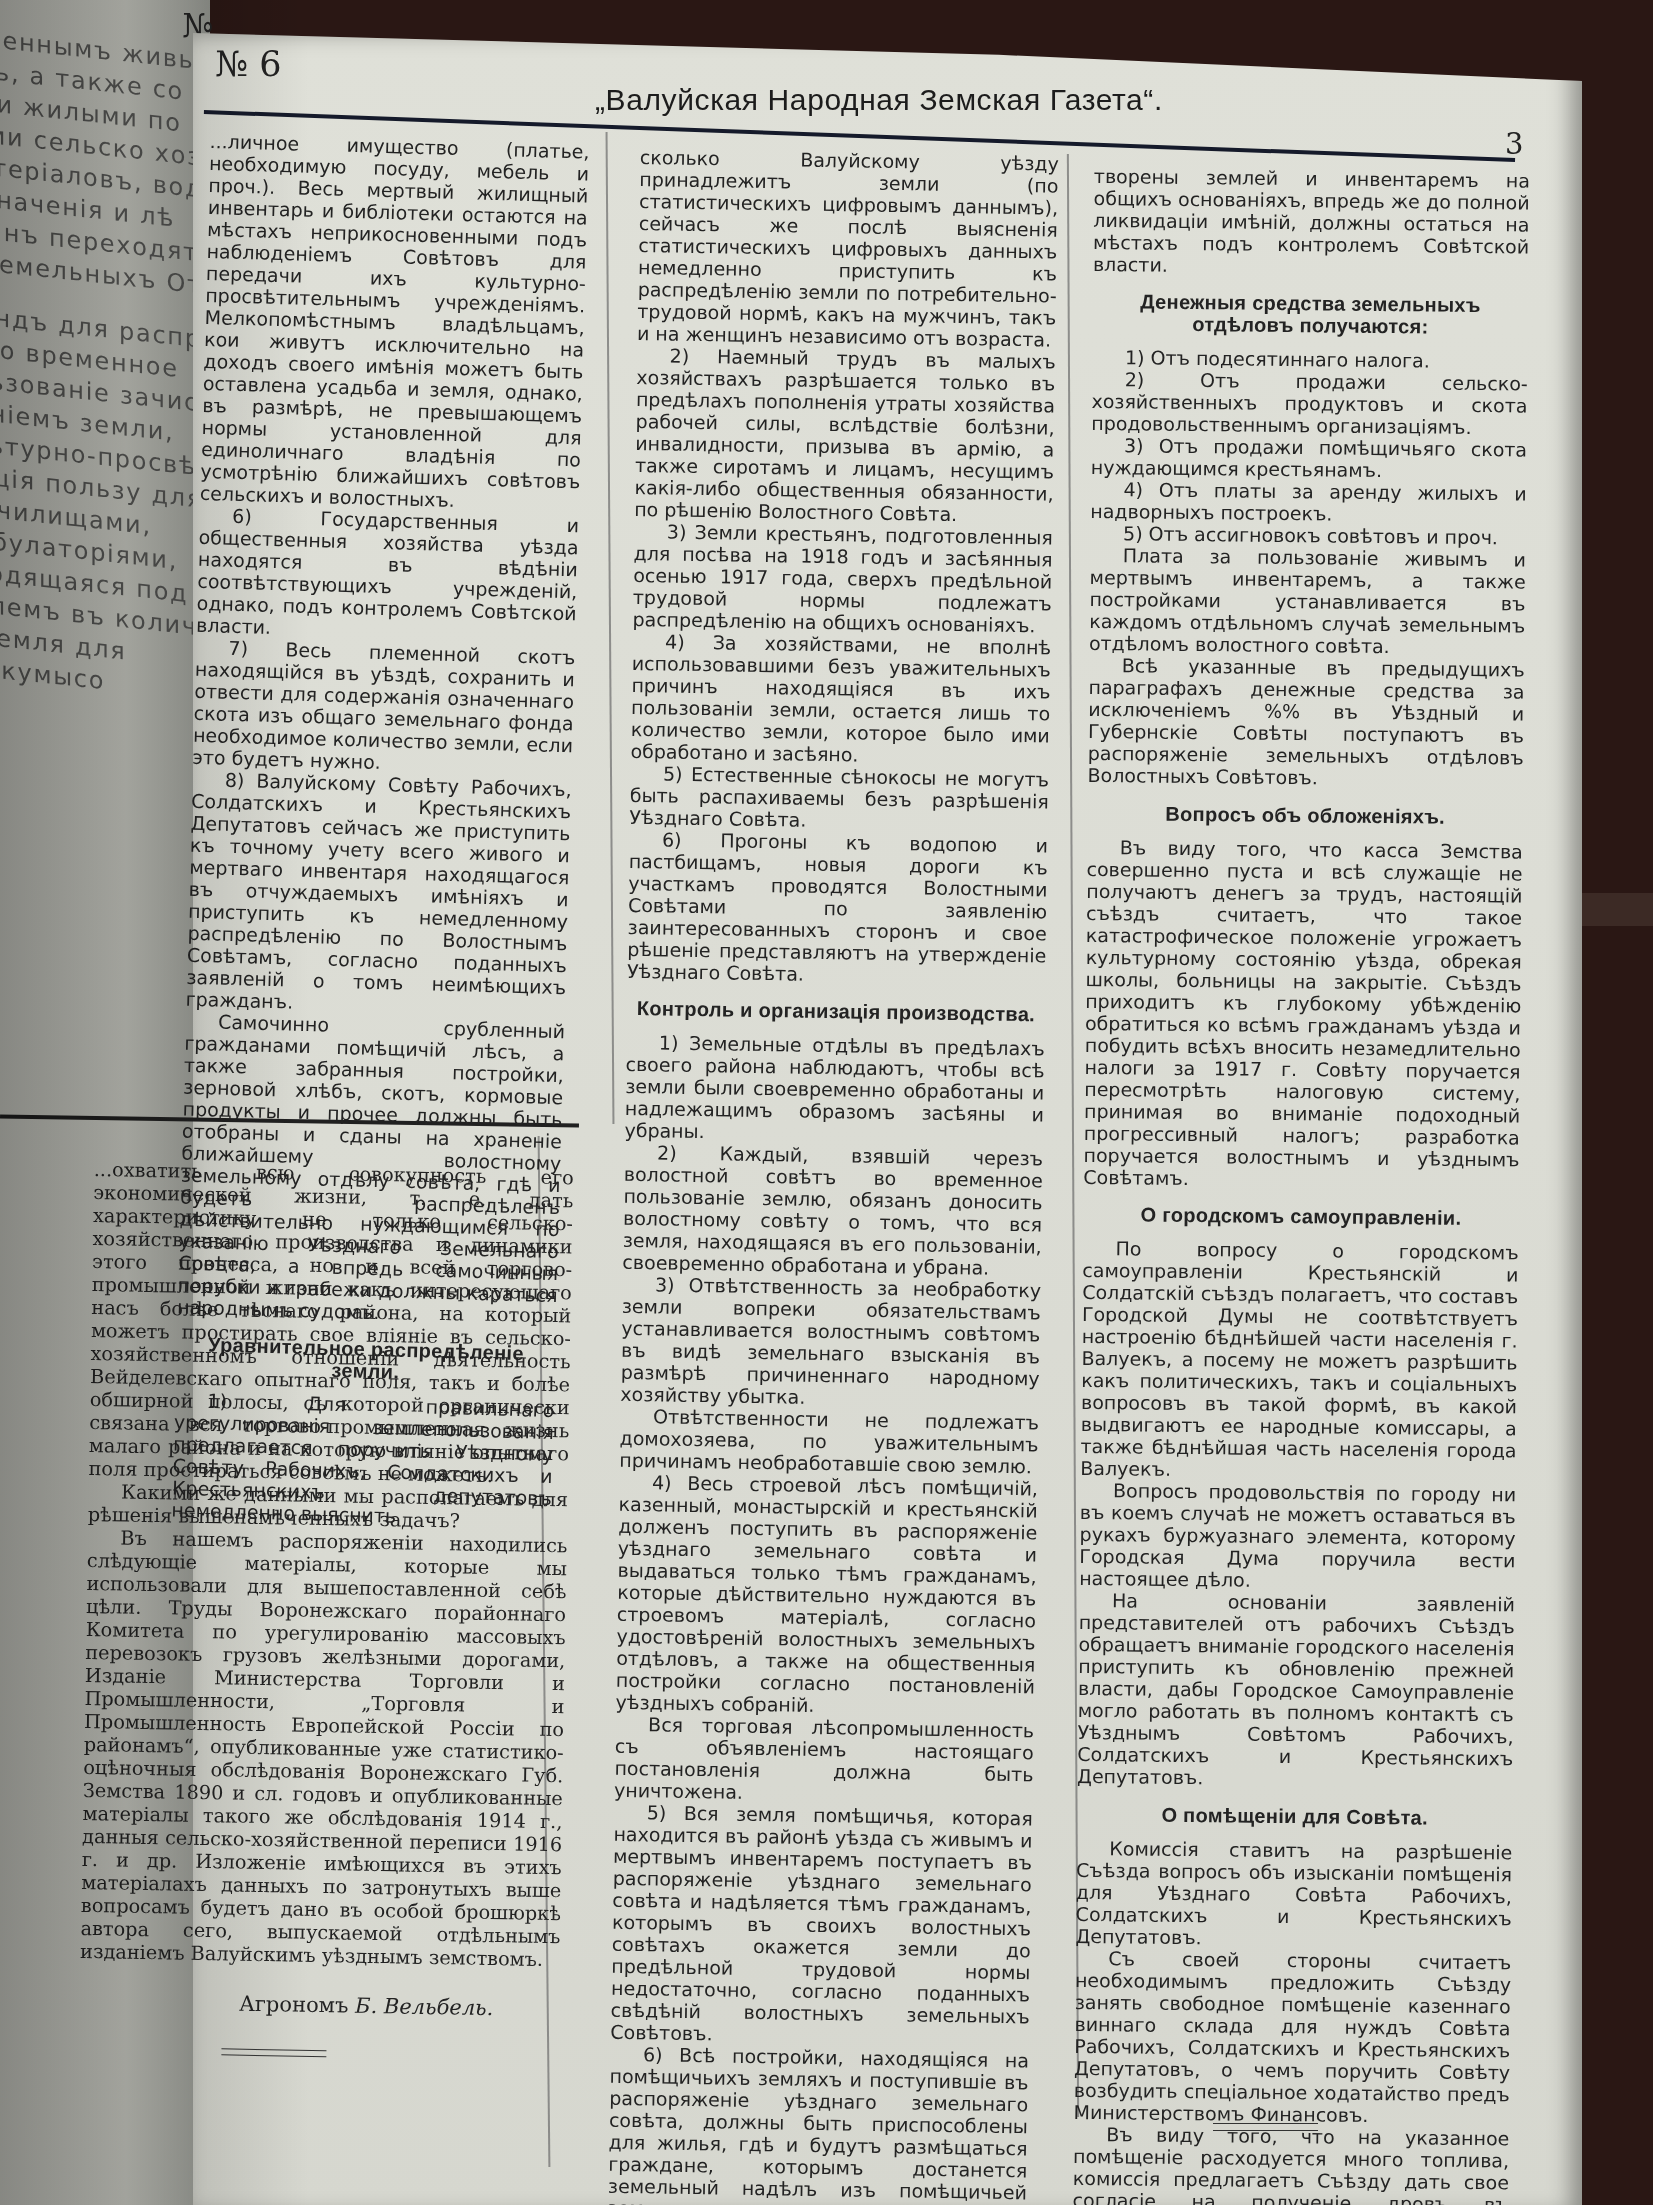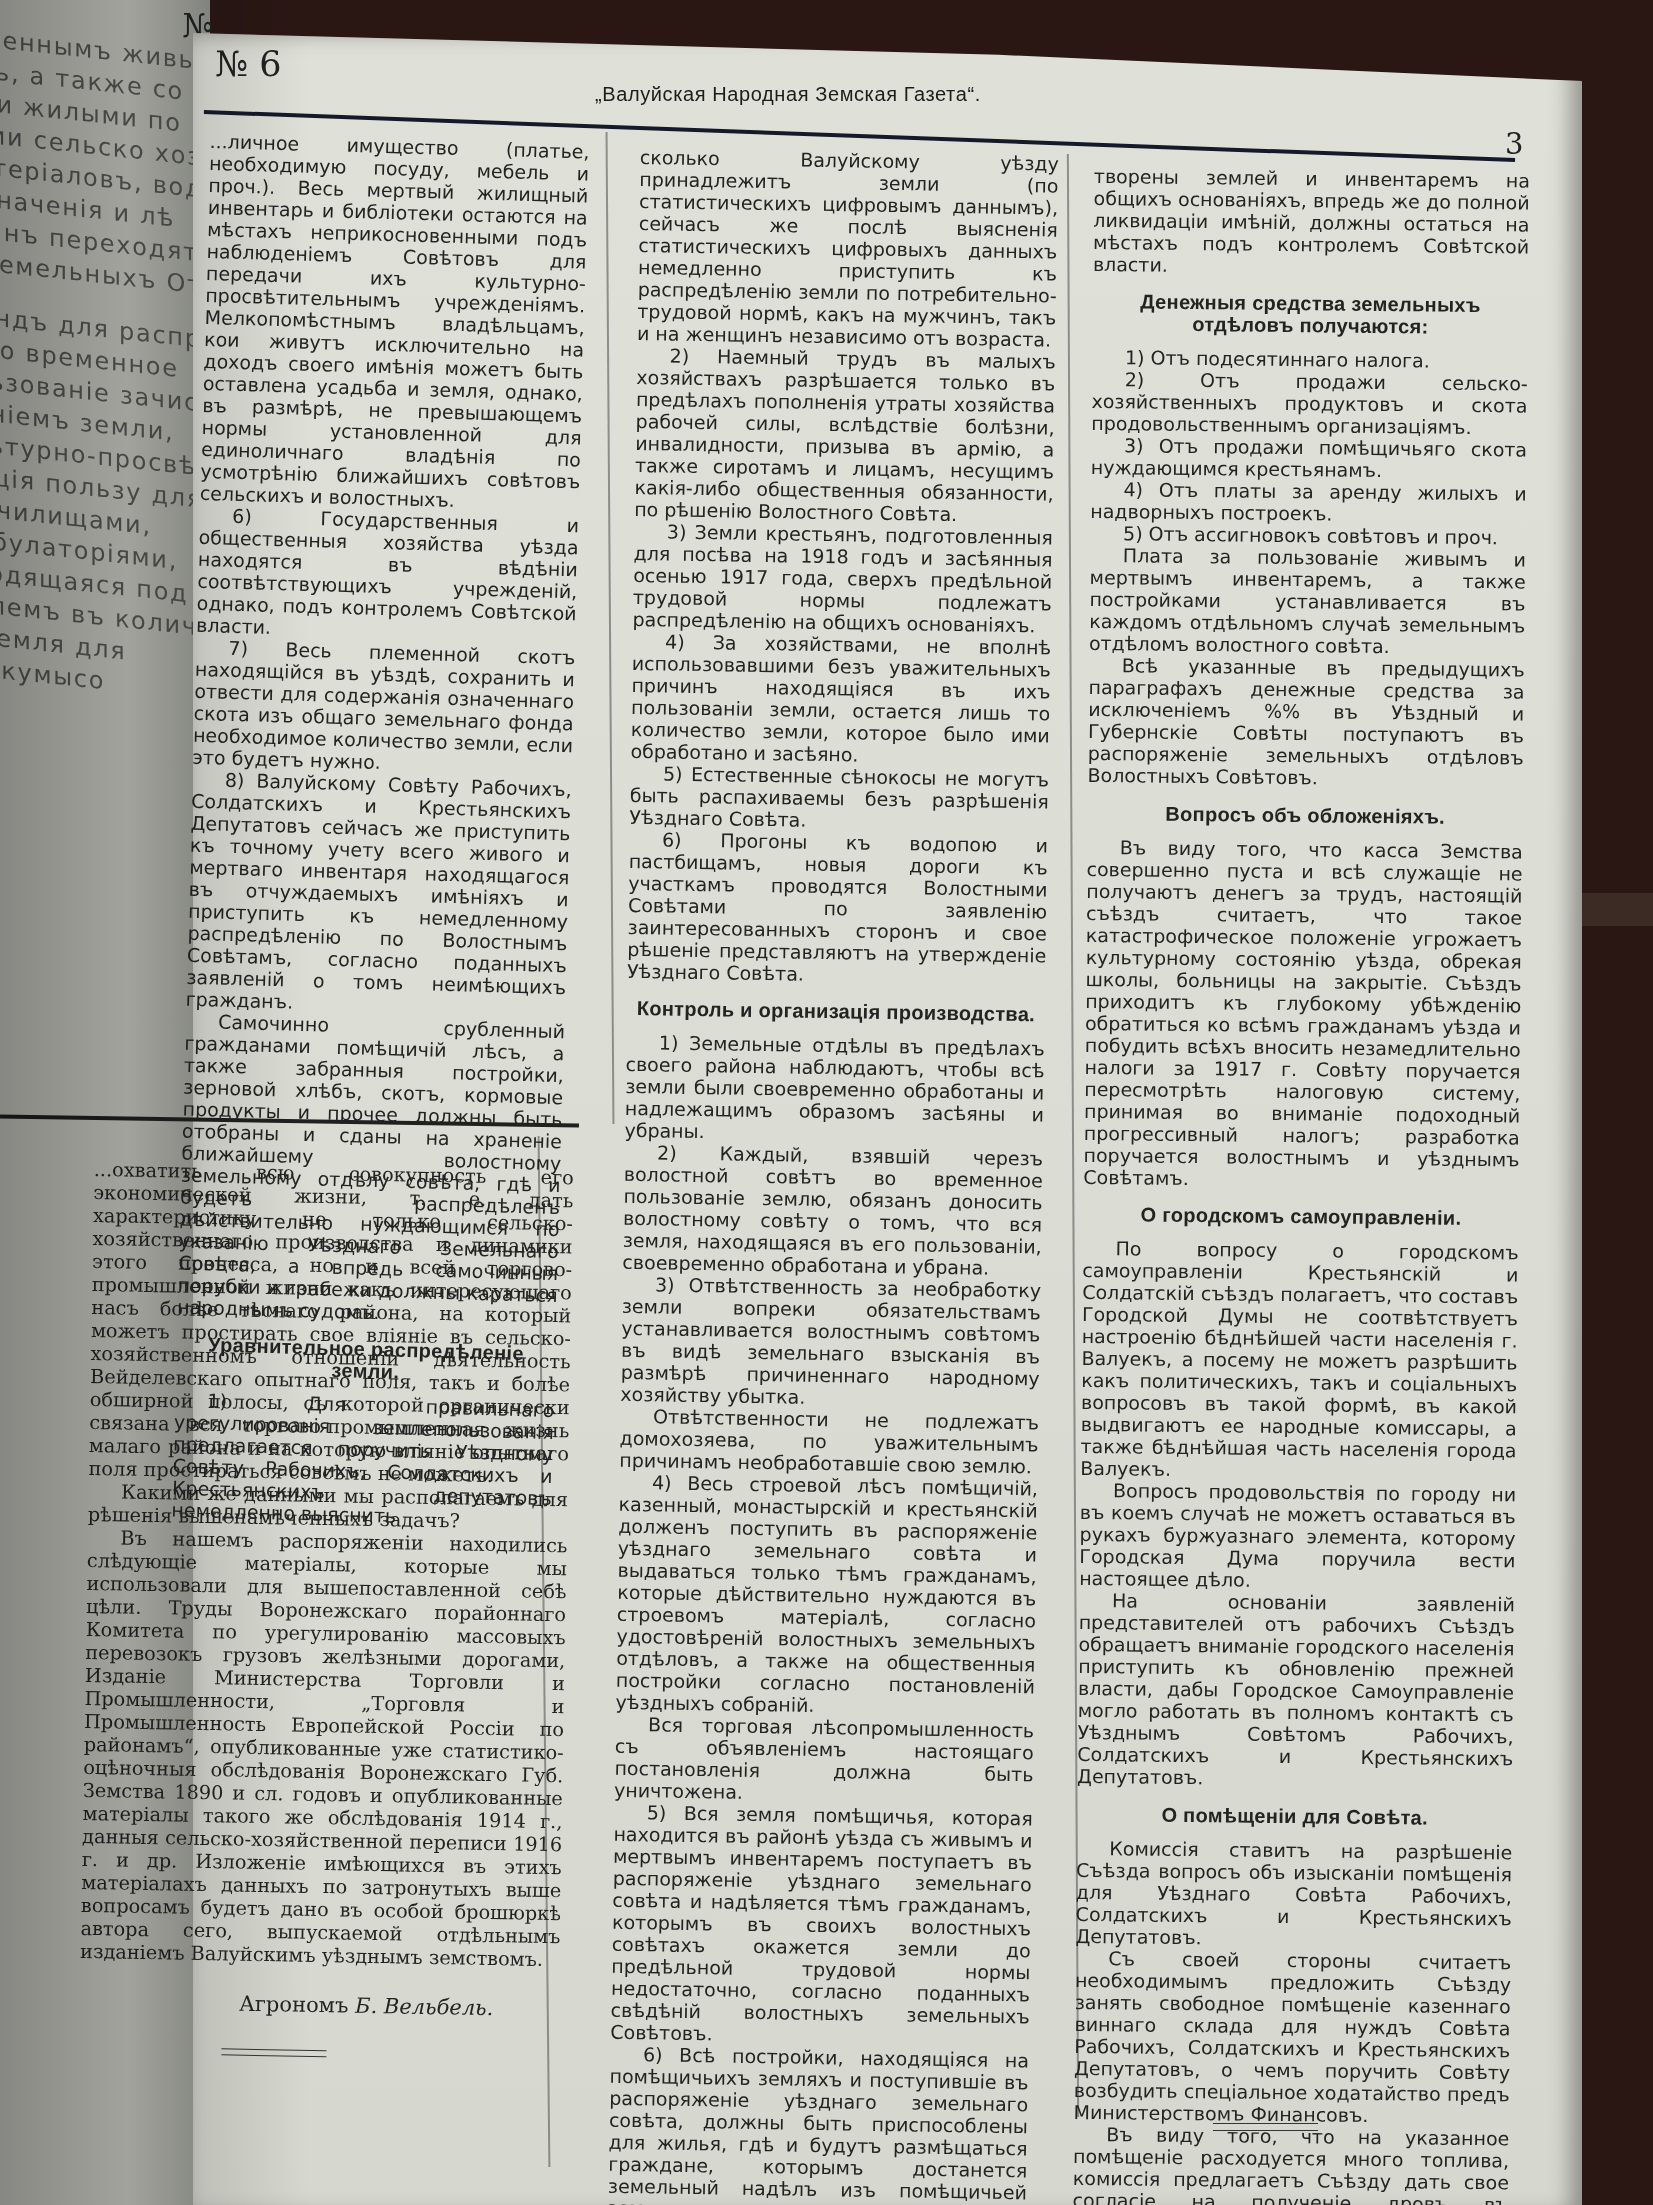--- a/index.html
+++ b/index.html
@@ -22,21 +22,21 @@
   .prev-no { position:absolute; left:182px; top:5.5px; font-size:33px; color:#222; }
   
   .sheet {
     position:absolute; left:193px; top:33px; width:1389px; height:2183px;
     background:linear-gradient(180deg,#dfe0d8 0%,#dcddd5 40%,#d6d7cf 100%);
     clip-path:polygon(0 0, 58% 1%, 100% 2.2%, 100% 100%, 0 100%);
     box-shadow:-11px 0 22px rgba(0,0,0,.35) inset;
   }
   .issue-no { position:absolute; left:215px; top:44px; font-size:35px; color:#222; }
   .masthead {
-    position:absolute; left:595px; top:83px; font-size:20px; color:#1c1c1c;
+    position:absolute; left:595px; top:83px; font-size:30px; color:#1c1c1c;
     font-family:"Liberation Sans Narrow","Liberation Sans",sans-serif; letter-spacing:0.6px;
   }
   .page-num { position:absolute; left:1505px; top:127px; font-size:29px; color:#222; }
   .head-rule {
     position:absolute; left:204px; top:110px; width:1312px; height:3.9px; background:#151a2a;
     transform:rotate(2.1deg); transform-origin:left top;
   }
   .col {
     position:absolute; color:#232323; font-size:19px; line-height:22px;
     text-align:justify; font-family:"DejaVu Sans", sans-serif;

